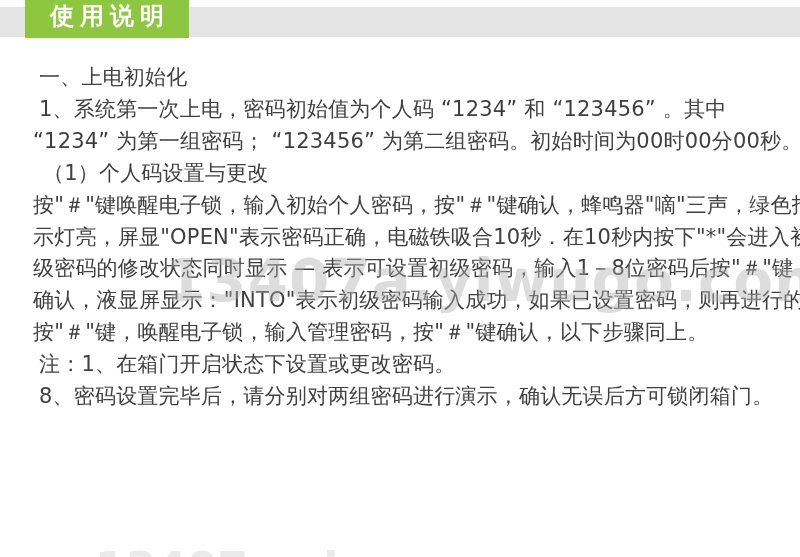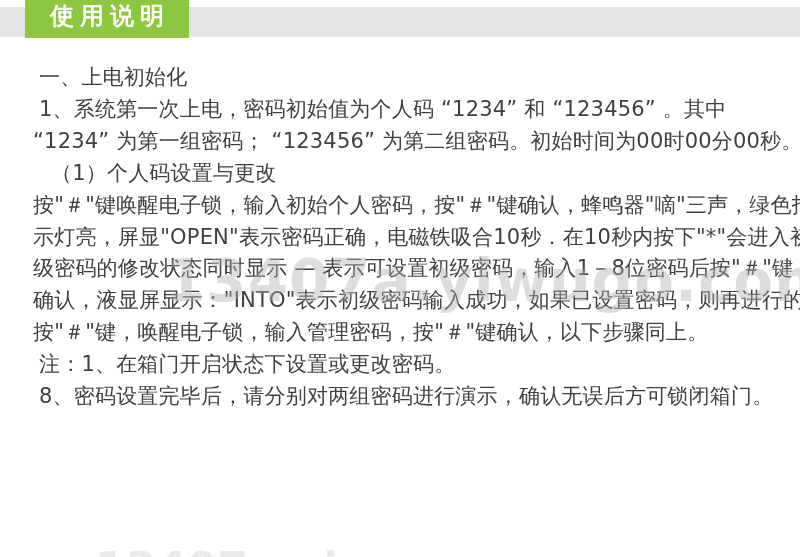--- a/index.html
+++ b/index.html
@@ -35,21 +35,21 @@
   }
   .line {
     font-size: 21px;
     font-weight: normal;
     color: #404040;
     line-height: 31.9px;
     letter-spacing: 0.2px;
     white-space: nowrap;
   }
   .ind  { margin-left: 6px; }
-  .ind2 { margin-left: 18px; }
+  .ind2 { margin-left: 10px; }
   .watermark {
     position: absolute;
     top: 247px; left: 165px;
     font-size: 58px;
     font-weight: bold;
     letter-spacing: 1px;
     color: rgba(175, 175, 175, 0.42);
     white-space: nowrap;
     z-index: 3;
     pointer-events: none;

